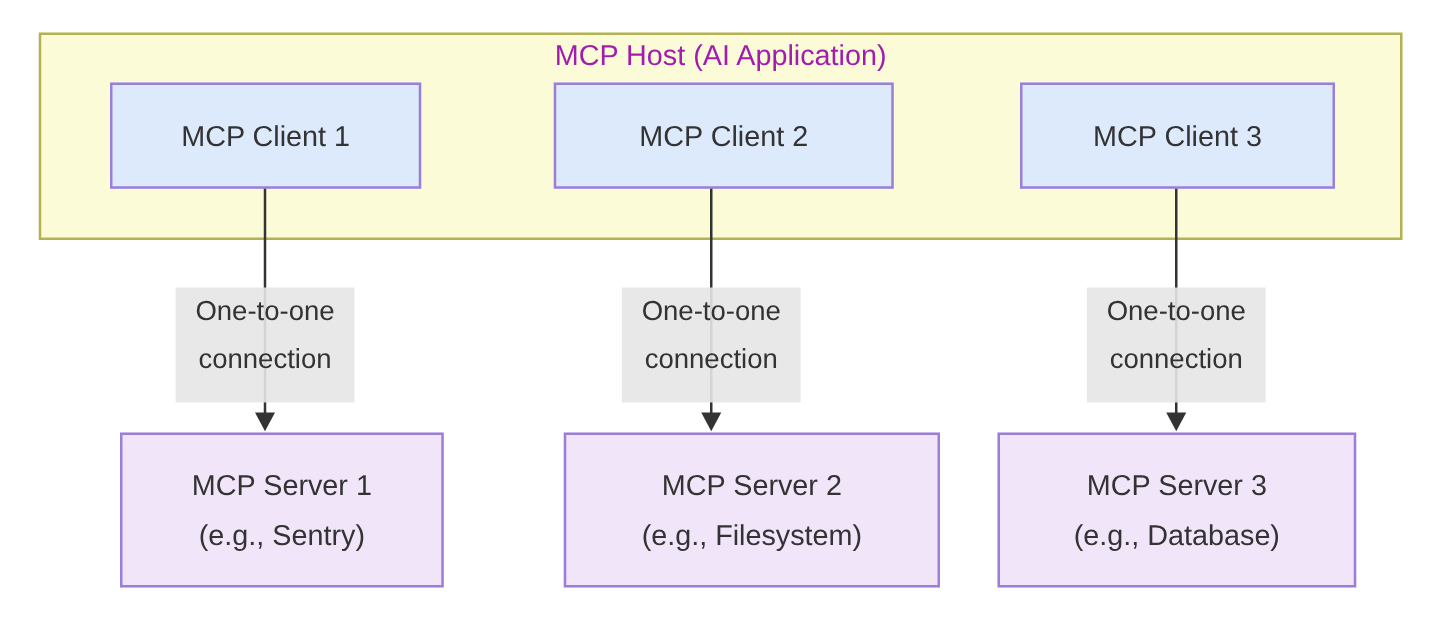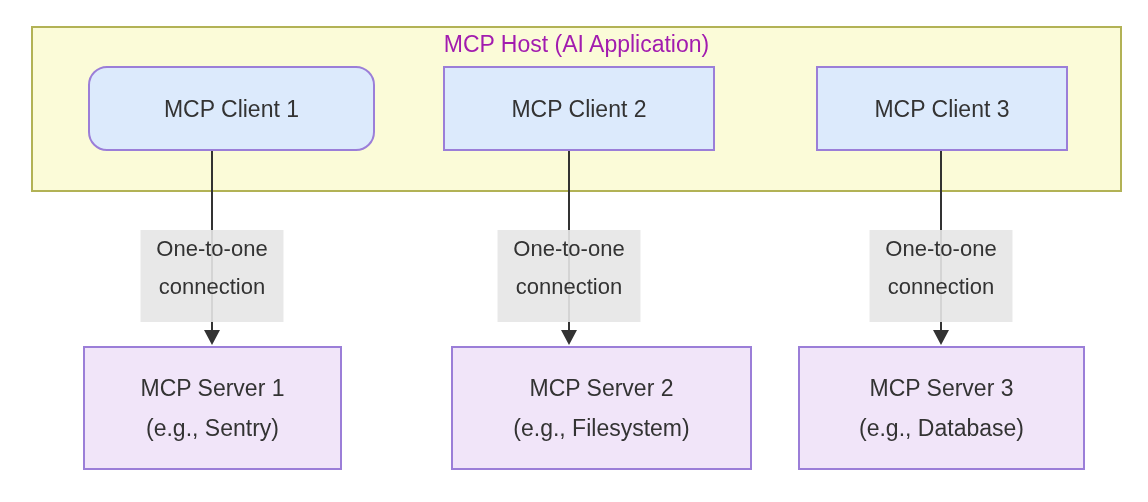--- a/index.html
+++ b/index.html
@@ -43,30 +43,30 @@
     text-align: center;
     font-size: 23px;
     color: #333333;
   }
   .client {
     top: 66px; height: 85px;
     background: #dceafc;
     border: 2px solid #9b7ed8;
     line-height: 28px;
   }
-  .client-1 { left: 88px;  width: 287px; border-radius: 19px; }
+  .client-1 { left: 88px;  width: 249px; }
   .client-2 { left: 443px; width: 272px; }
   .client-3 { left: 816px; width: 252px; justify-content: center; }
   .server {
     top: 346px; height: 124px;
     background: #f1e5f9;
     border: 2px solid #9b7ed8;
     line-height: 40px;
   }
-  .server-1 { left: 83px;  width: 259px; align-items: center; }
+  .server-1 { left: 96px;  width: 259px; align-items: center; }
   .server-2 { left: 419px; width: 301px; margin-left: 32px; }
   .server-3 { left: 798px; width: 287px; }
   .edge-line {
     position: absolute;
     top: 151px;
     width: 2px; height: 181px;
     background: #333333;
   }
   .edge-line.line-1 { left: 211px; }
   .edge-line.line-2 { left: 568px; }

